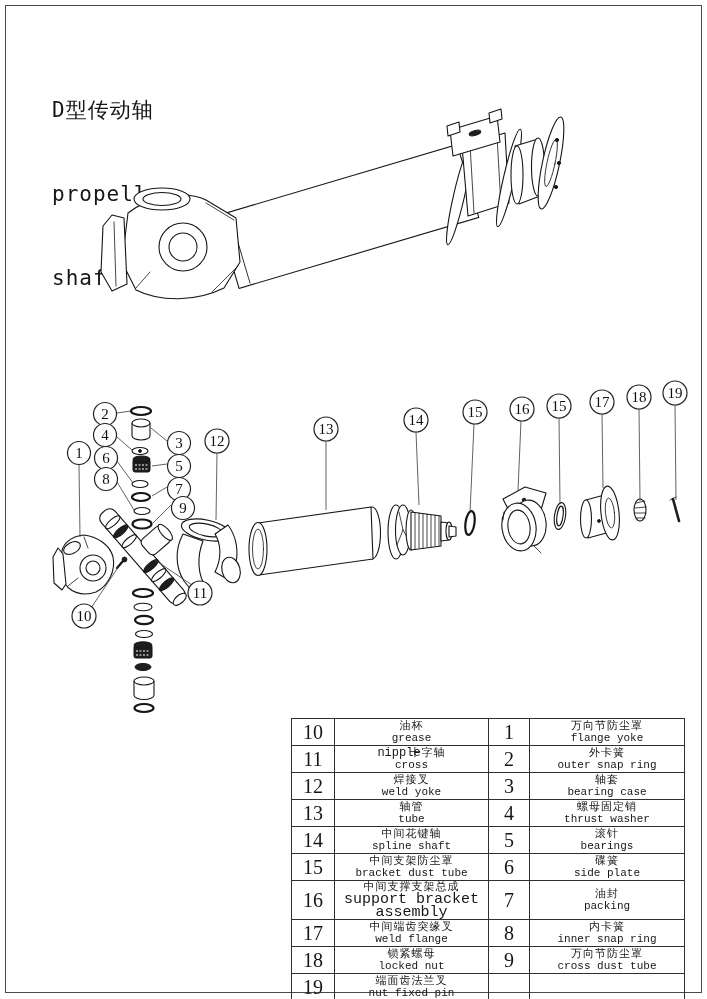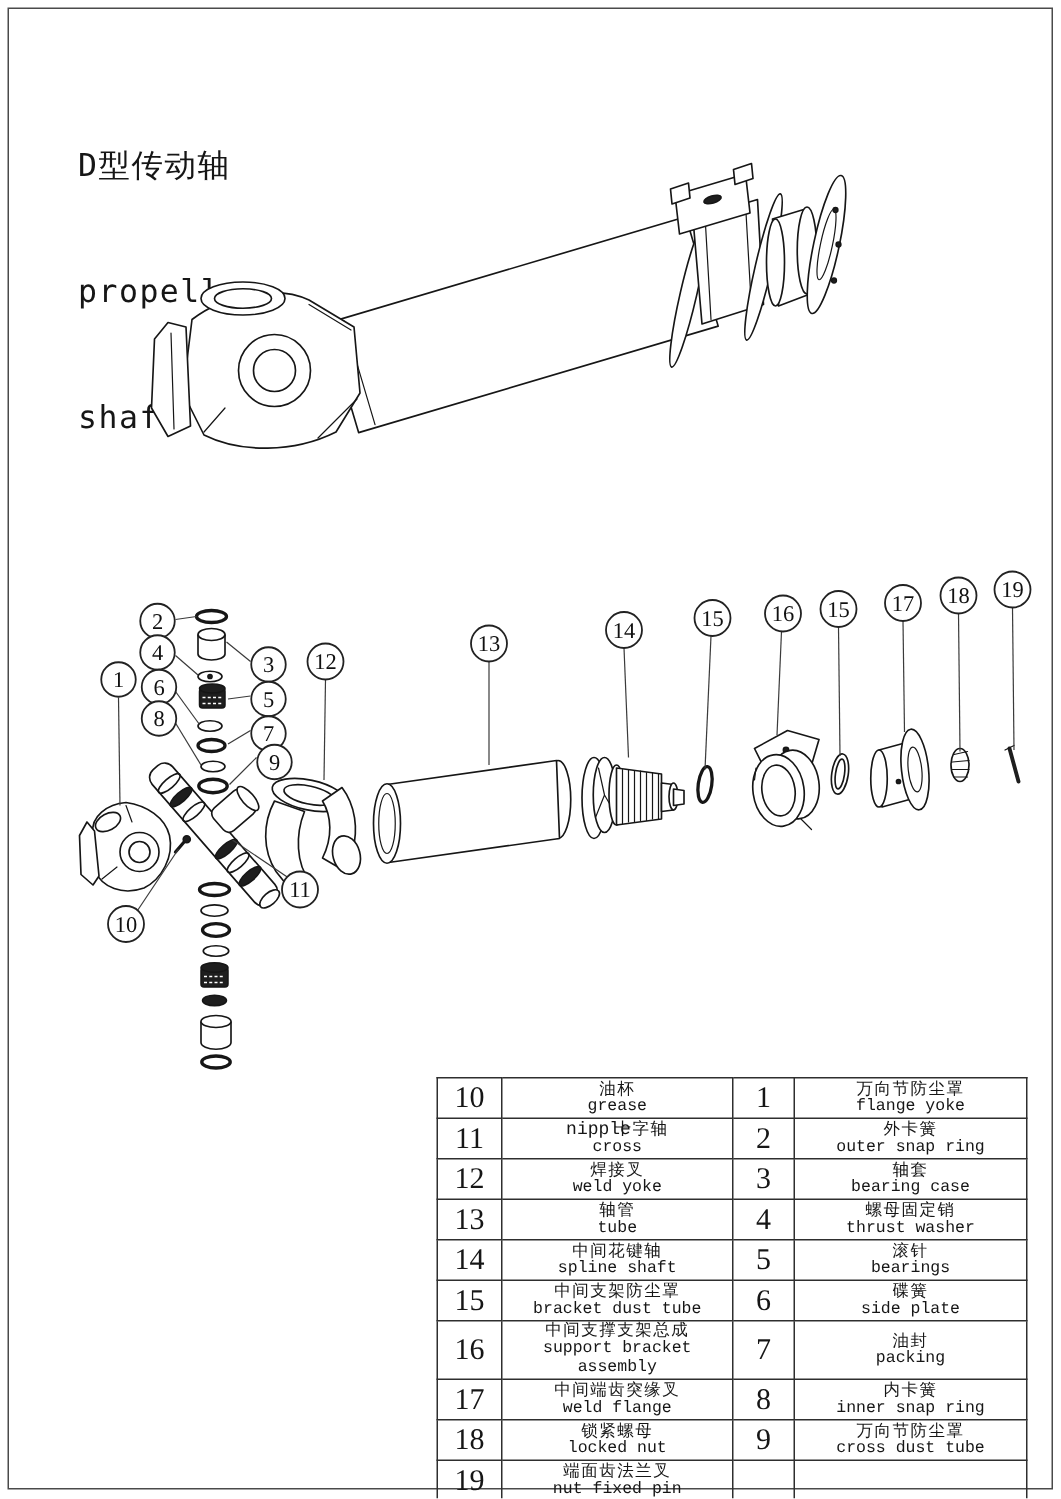--- a/index.html
+++ b/index.html
@@ -20,21 +20,21 @@
   .ldr{stroke:#3a3a3a;stroke-width:.8;fill:none;}
   .callout circle{fill:#fff;stroke:#222;stroke-width:1.2;}
   .callout text{font-family:"Liberation Serif",serif;font-size:15px;fill:#111;text-anchor:middle;}
   
   #parts-table{position:absolute;left:291px;top:718px;border-collapse:collapse;table-layout:fixed;}
   #parts-table td{border:1px solid #2e2e2e;padding:0;text-align:center;vertical-align:middle;
         overflow:hidden;height:26px;}
   #parts-table td.no{font-family:"Liberation Serif",serif;font-size:20px;}
   #parts-table .cn{font-size:11px;line-height:12px;letter-spacing:1px;position:relative;text-align:center;}
   #parts-table .en{font-family:"Liberation Mono",monospace;font-size:11px;line-height:13px;}
-  #parts-table .en.small{font-size:11px;letter-spacing:0;}
+  #parts-table .en.small{font-size:15px;letter-spacing:0;}
   .overlay{position:relative;font-family:"Liberation Mono",monospace;font-size:12px;
         margin-right:-11px;letter-spacing:0;}
 </style>
 </head>
 <body>
 
 <div id="page">
   <div id="page-border"></div>
 
   <div id="title-block">

